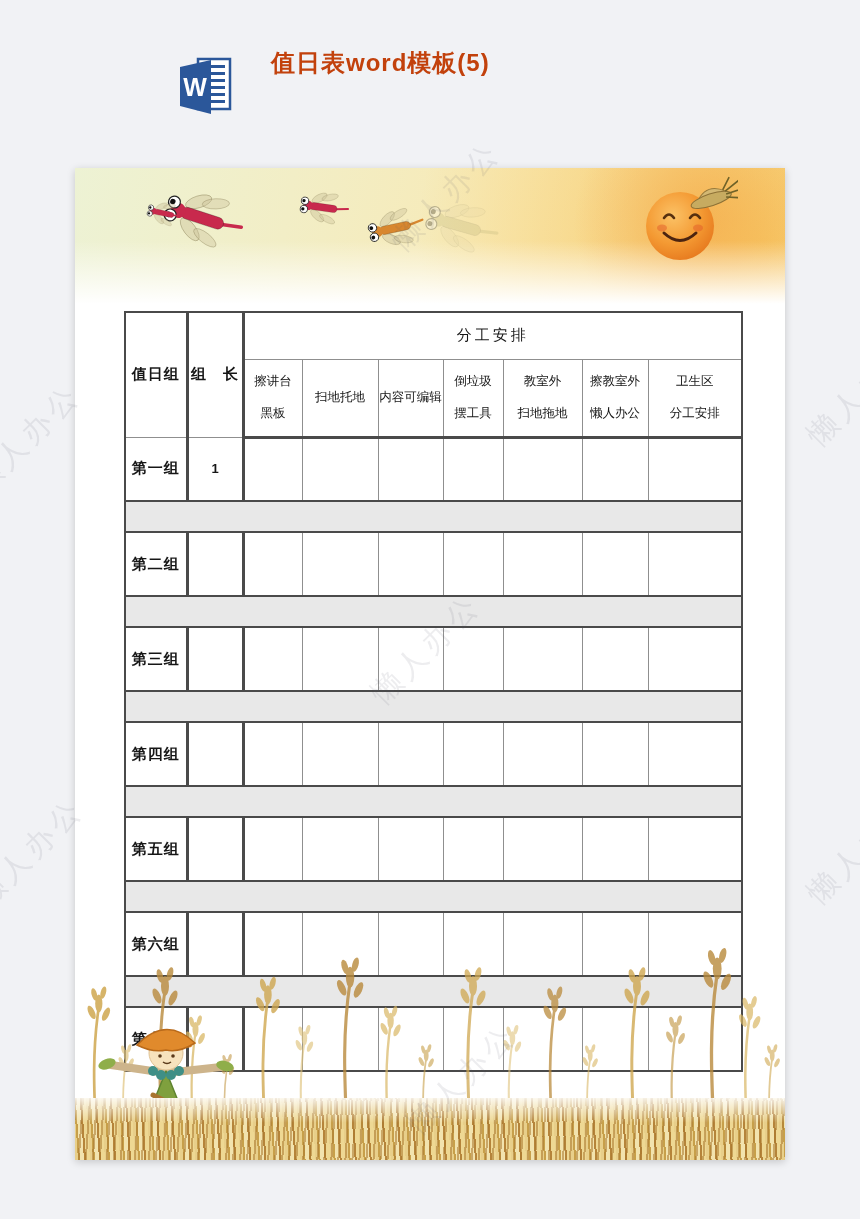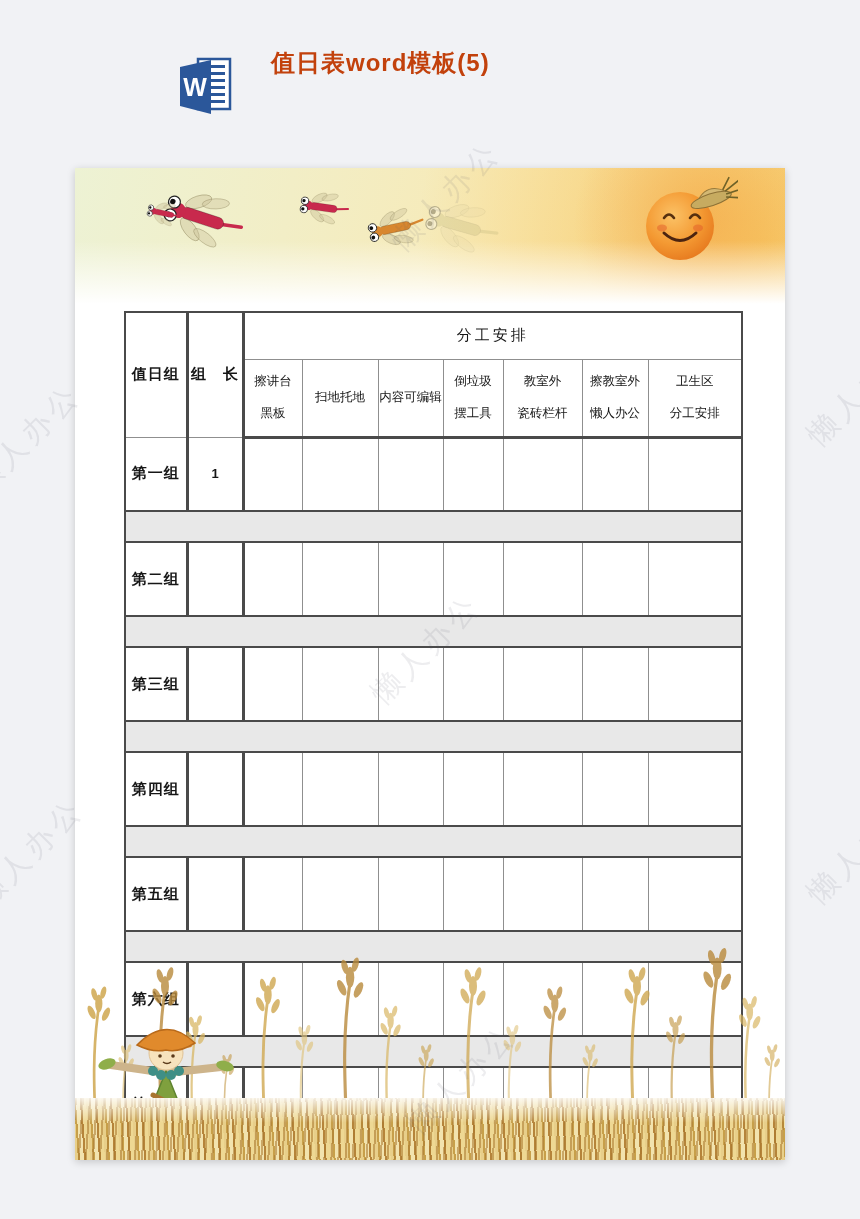--- a/index.html
+++ b/index.html
@@ -33,21 +33,21 @@
     display:flex; align-items:center; justify-content:center;
     font-size:15px; font-weight:600; color:#0d0d0d; letter-spacing:1px; z-index:2; }
 
   
   .duty-table { position:absolute; left:49px; top:143px; width:617px; border-collapse:collapse;
     border:2px solid #4a4a4a; table-layout:fixed; background:#fff; z-index:1; }
   .duty-table td { border:1px solid #8f8f8f; text-align:center; vertical-align:middle;
     color:#161616; overflow:hidden; }
   tr.h1 { height:47px; }
   tr.h2 { height:78px;margin-left:28px; }
-  tr.dr { height:74px; }
+  tr.dr { height:64px; }
   tr.sep { height:31px; }
   tr.sep td { background:#e8e8e8; border-top:2px solid #4a4a4a; border-bottom:2px solid #4a4a4a; }
   tr.h2 td { border-bottom:3px solid #4a4a4a; }
   .thickR { border-right:3px solid #4a4a4a !important; }
   .corner-h, .leader-h { font-size:15px; font-weight:600; letter-spacing:1px; }
   .section-h { font-size:15px; font-weight:400; letter-spacing:3px; }
   .task-h { font-size:12.5px; line-height:1.5; }
   .task-h .hline { display:block; }
   .task-h .hline + .hline { margin-top:13px; }
   .task-h .hline:empty { display:none; }
@@ -167,21 +167,21 @@
           </td>
       <td class="task-h">
             <span class="hline">内容可编辑</span>
           </td>
       <td class="task-h">
             <span class="hline">倒垃圾</span>
             <span class="hline">摆工具</span>
           </td>
       <td class="task-h">
             <span class="hline">教室外</span>
-            <span class="hline">瓷砖栏杆</span>
+            <span class="hline">扫地拖地</span>
           </td>
       <td class="task-h">
             <span class="hline">擦教室外</span>
             <span class="hline">懒人办公</span>
           </td>
       <td class="task-h">
             <span class="hline">卫生区</span>
             <span class="hline">分工安排</span>
           </td>
     </tr>

